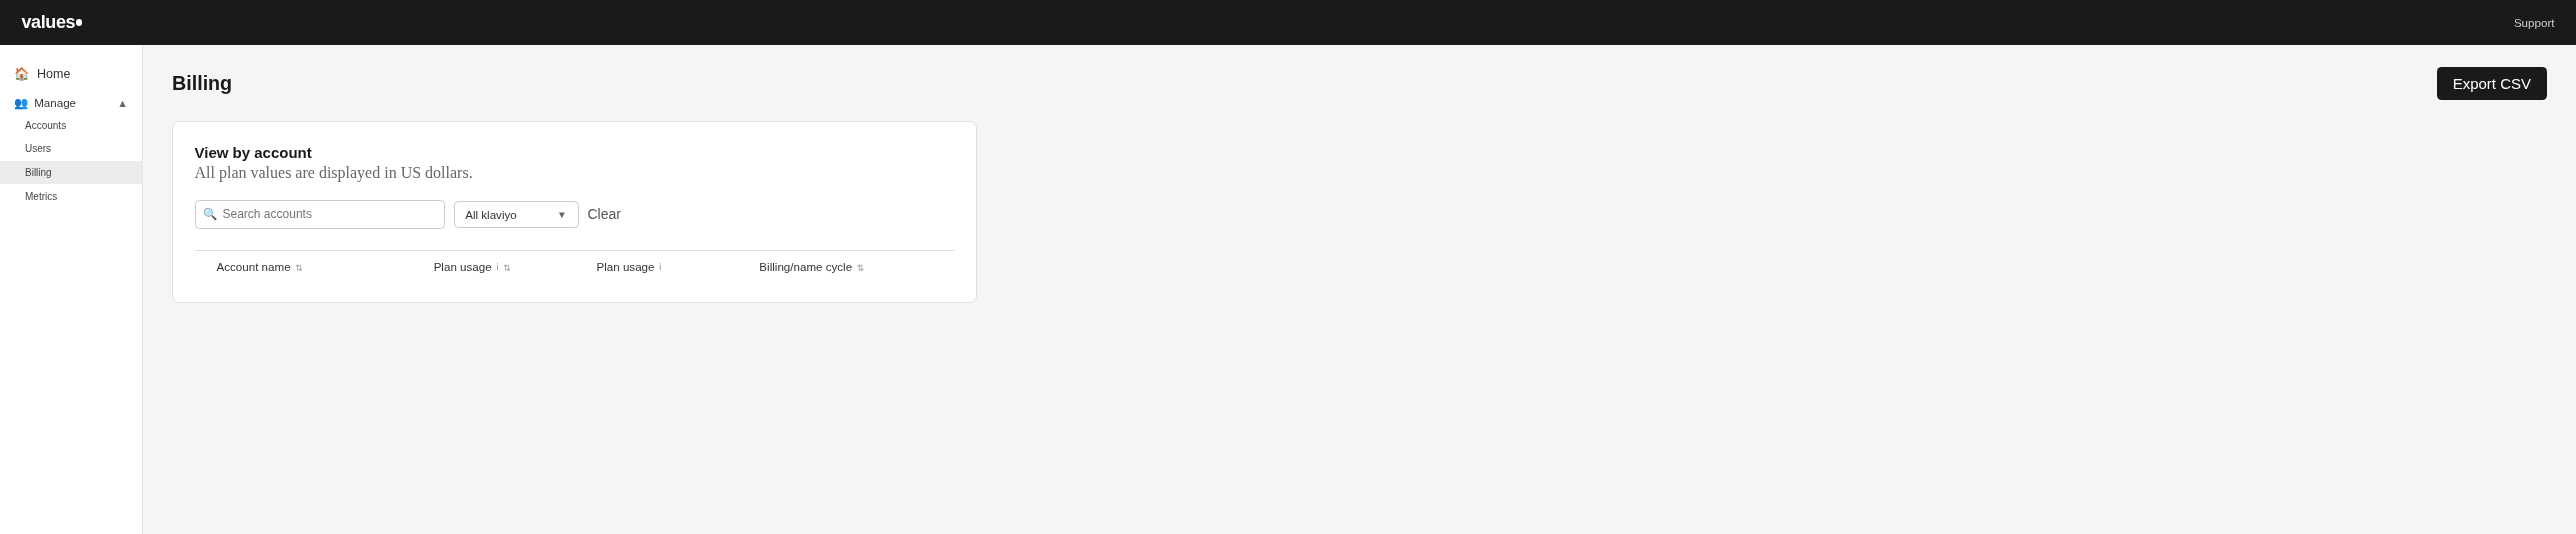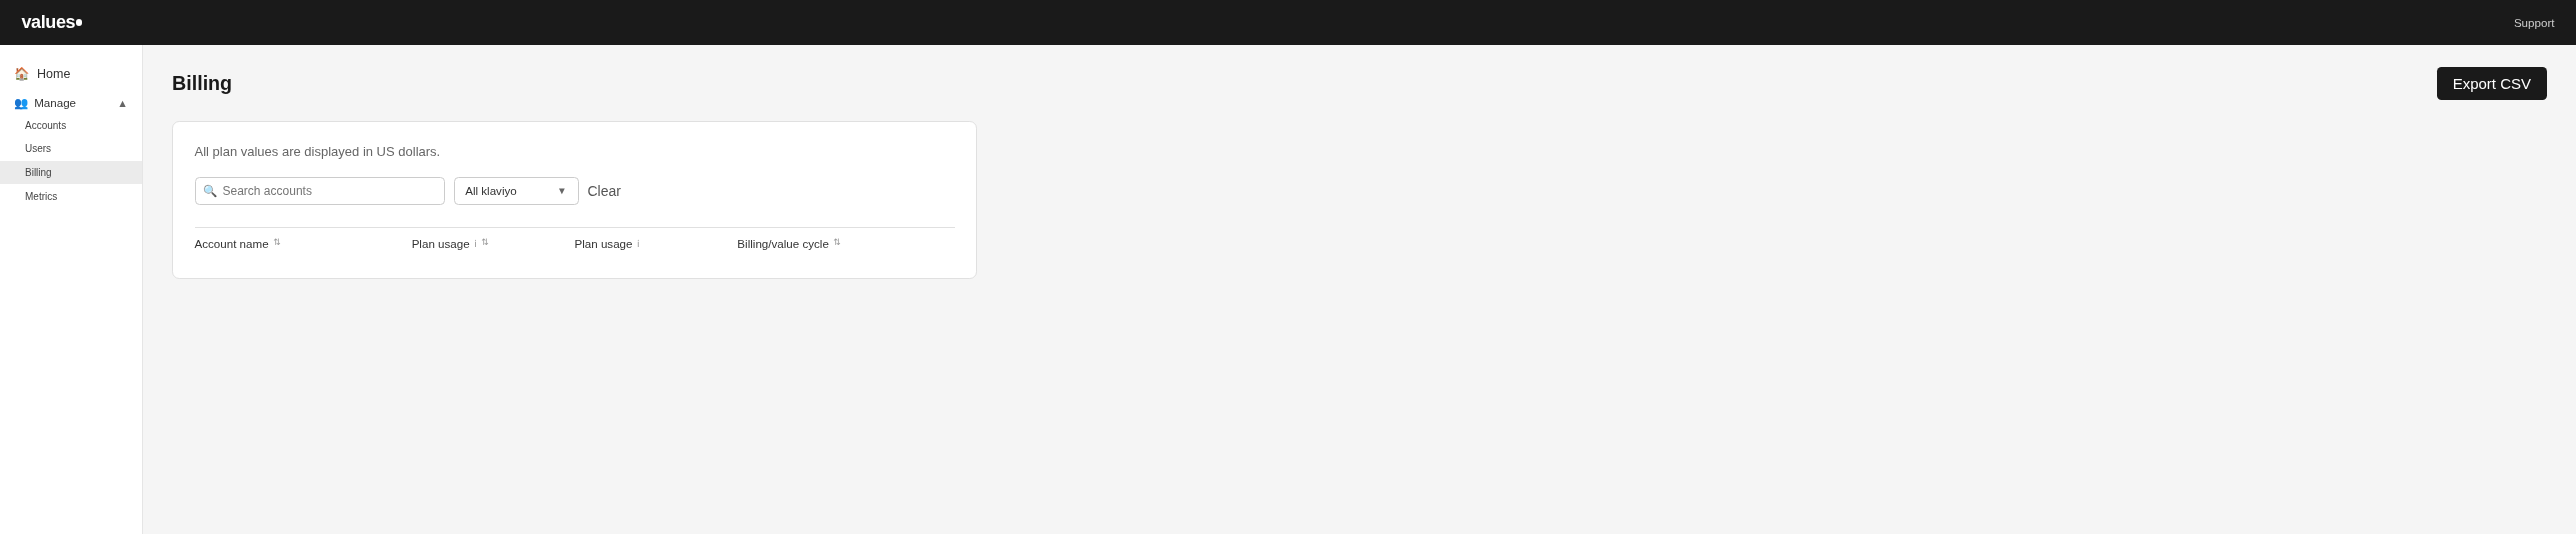--- a/index.html
+++ b/index.html
@@ -130,23 +130,24 @@
       max-width: 805px;
     }
 
     .card-title {
       font-size: 15px;
       font-weight: 600;
       color: #1a1a1a;
       margin-bottom: 3.6px;
     }
     .card-subtitle {
-      font-size: 13px;
+      font-size: 16px;
       color: #666;
       margin-bottom: 18px;
+      font-family: Liberation Serif, serif;
     }
 
     
     .filters-row {
       display: flex;
       align-items: center;
       gap: 9px;
       margin-bottom: 21.5px;
     }
 
@@ -204,25 +205,26 @@
 
     
     .table-header {
       display: grid;
       grid-template-columns: 2fr 1.5fr 1.5fr 2fr;
       border-top: 0.9px solid #e0e0e0;
       padding: 9px 0 7.2px;
     }
     .table-col-header {
       display: flex;
-      align-items: flex-start;
+      align-items: flex-end;
       gap: 4.5px;
       font-size: 11.6px;
       font-weight: 500;
       color: #333;
+      margin-left: 22px;
     }
     .table-col-header .sort-icon {
       font-size: 9px;
       color: #999;
     }
     .table-col-header .info-icon {
       font-size: 9.8px;
       color: #999;
       cursor: pointer;
     }
@@ -267,20 +269,21 @@
   </aside>
 
   <main class="main-content">
 
     <div class="page-header">
       <h1 class="page-title">Billing</h1>
       <button class="export-btn">Export CSV</button>
     </div>
 
     <div class="card">
+      <div class="card-title">View by account</div>
       <div class="card-subtitle">All plan values are displayed in US dollars.</div>
 
       <div class="filters-row">
         <div class="search-wrapper">
           <span class="search-icon">🔍</span>
           <input class="search-input" type="text" placeholder="Search accounts" style="">
         </div>
 
         <div class="select-wrapper">
           <button class="select-btn">
@@ -300,21 +303,21 @@
         <div class="table-col-header">
           <span>Plan usage</span>
           <span class="info-icon">ℹ</span>
           <span class="sort-icon">⇅</span>
         </div>
         <div class="table-col-header">
           <span>Plan usage</span>
           <span class="info-icon">ℹ</span>
         </div>
         <div class="table-col-header">
-          <span>Billing/value cycle</span>
+          <span>Billing/name cycle</span>
           <span class="sort-icon">⇅</span>
         </div>
       </div>
 
     </div>
   </main>
 </div>
 
 
 </body></html>

